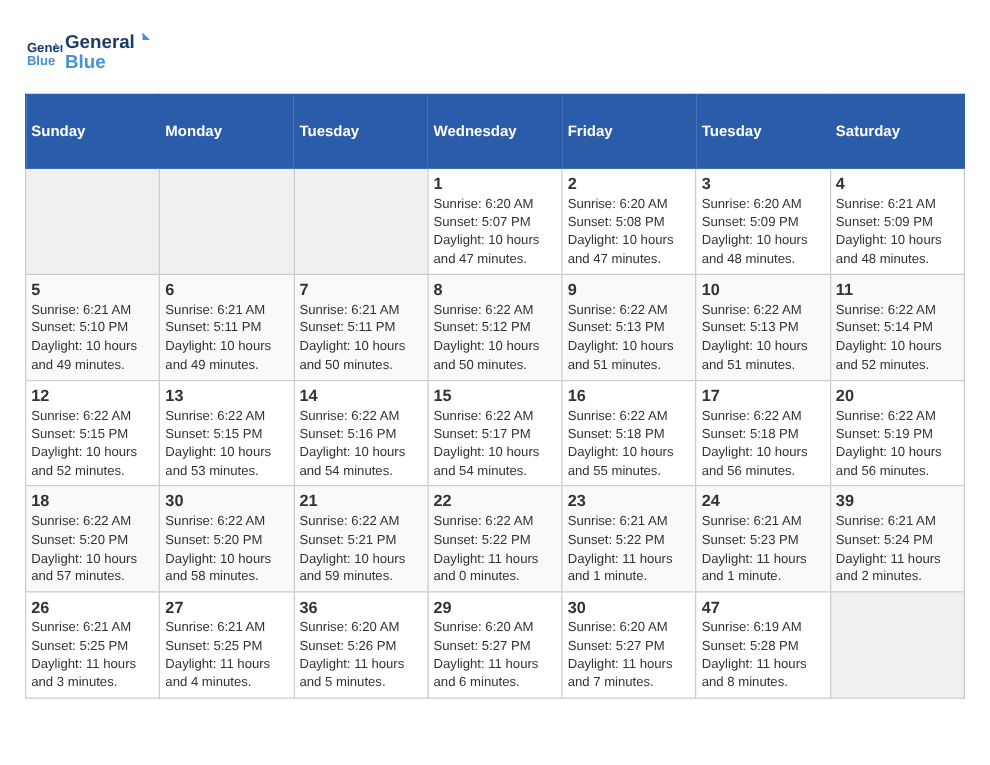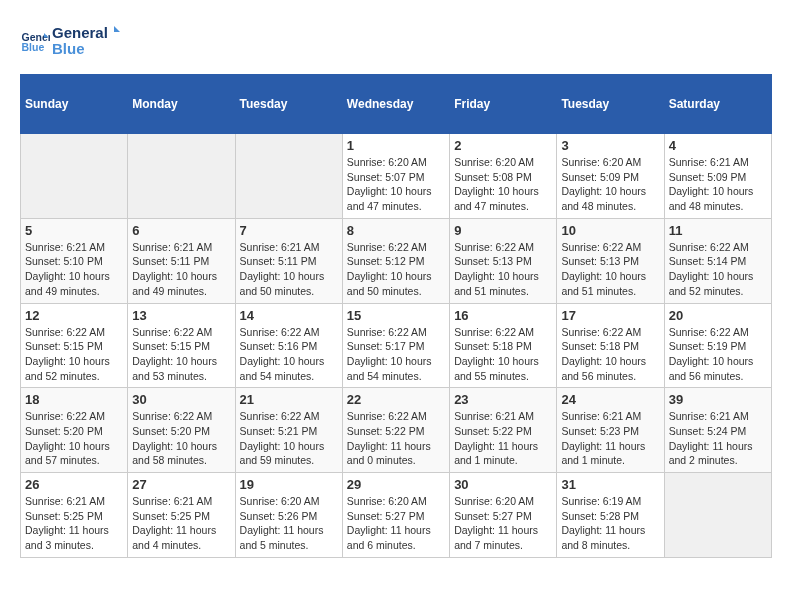--- a/index.html
+++ b/index.html
@@ -230,31 +230,31 @@
       <tr>
         <td>
           <span class="day-num">26</span>
           <div class="day-info">Sunrise: 6:21 AM<br>Sunset: 5:25 PM<br>Daylight: 11 hours and 3 minutes.</div>
         </td>
         <td>
           <span class="day-num">27</span>
           <div class="day-info">Sunrise: 6:21 AM<br>Sunset: 5:25 PM<br>Daylight: 11 hours and 4 minutes.</div>
         </td>
         <td>
-          <span class="day-num">19</span>
+          <span class="day-num">36</span>
           <div class="day-info">Sunrise: 6:20 AM<br>Sunset: 5:26 PM<br>Daylight: 11 hours and 5 minutes.</div>
         </td>
         <td>
           <span class="day-num">29</span>
           <div class="day-info">Sunrise: 6:20 AM<br>Sunset: 5:27 PM<br>Daylight: 11 hours and 6 minutes.</div>
         </td>
         <td>
           <span class="day-num">30</span>
           <div class="day-info">Sunrise: 6:20 AM<br>Sunset: 5:27 PM<br>Daylight: 11 hours and 7 minutes.</div>
         </td>
         <td>
-          <span class="day-num">31</span>
+          <span class="day-num">47</span>
           <div class="day-info">Sunrise: 6:19 AM<br>Sunset: 5:28 PM<br>Daylight: 11 hours and 8 minutes.</div>
         </td>
         <td class="empty-cell"></td>
       </tr>
     </tbody>
 </table>
 
 </body></html>

